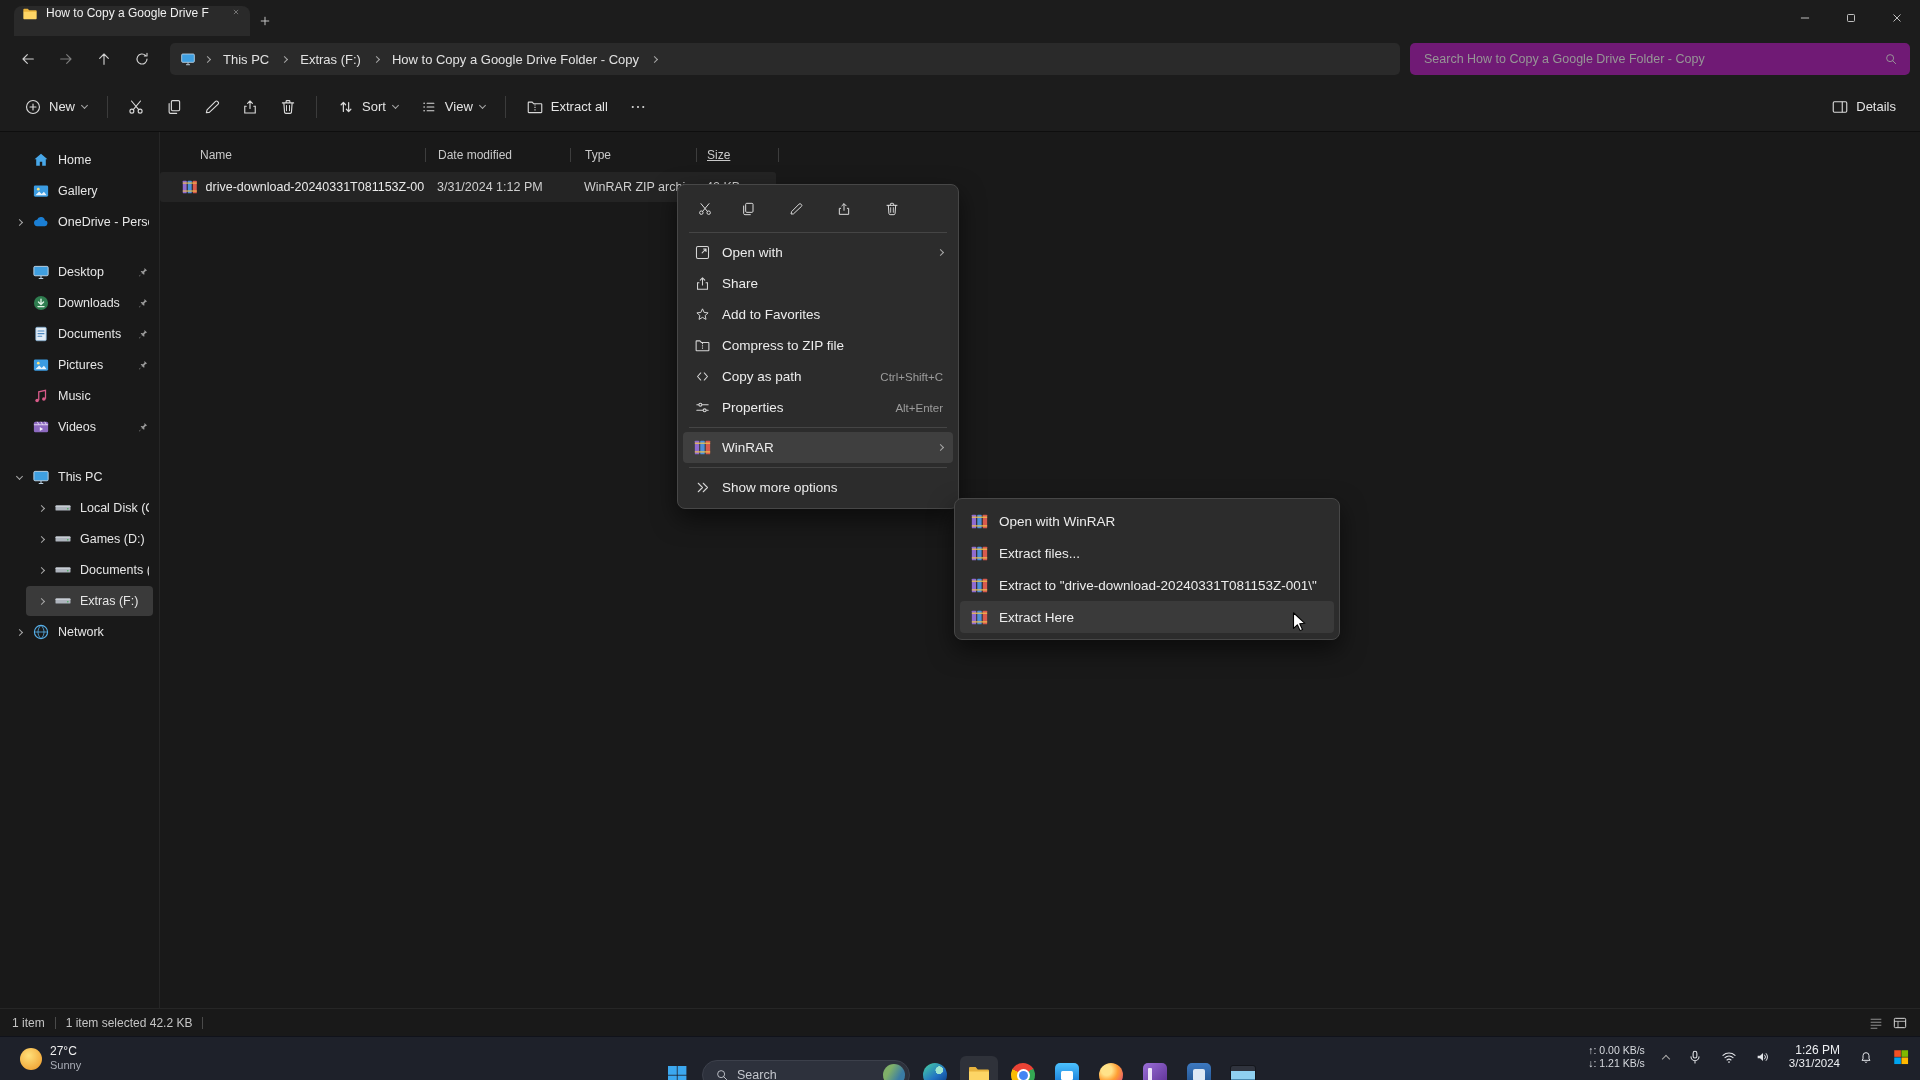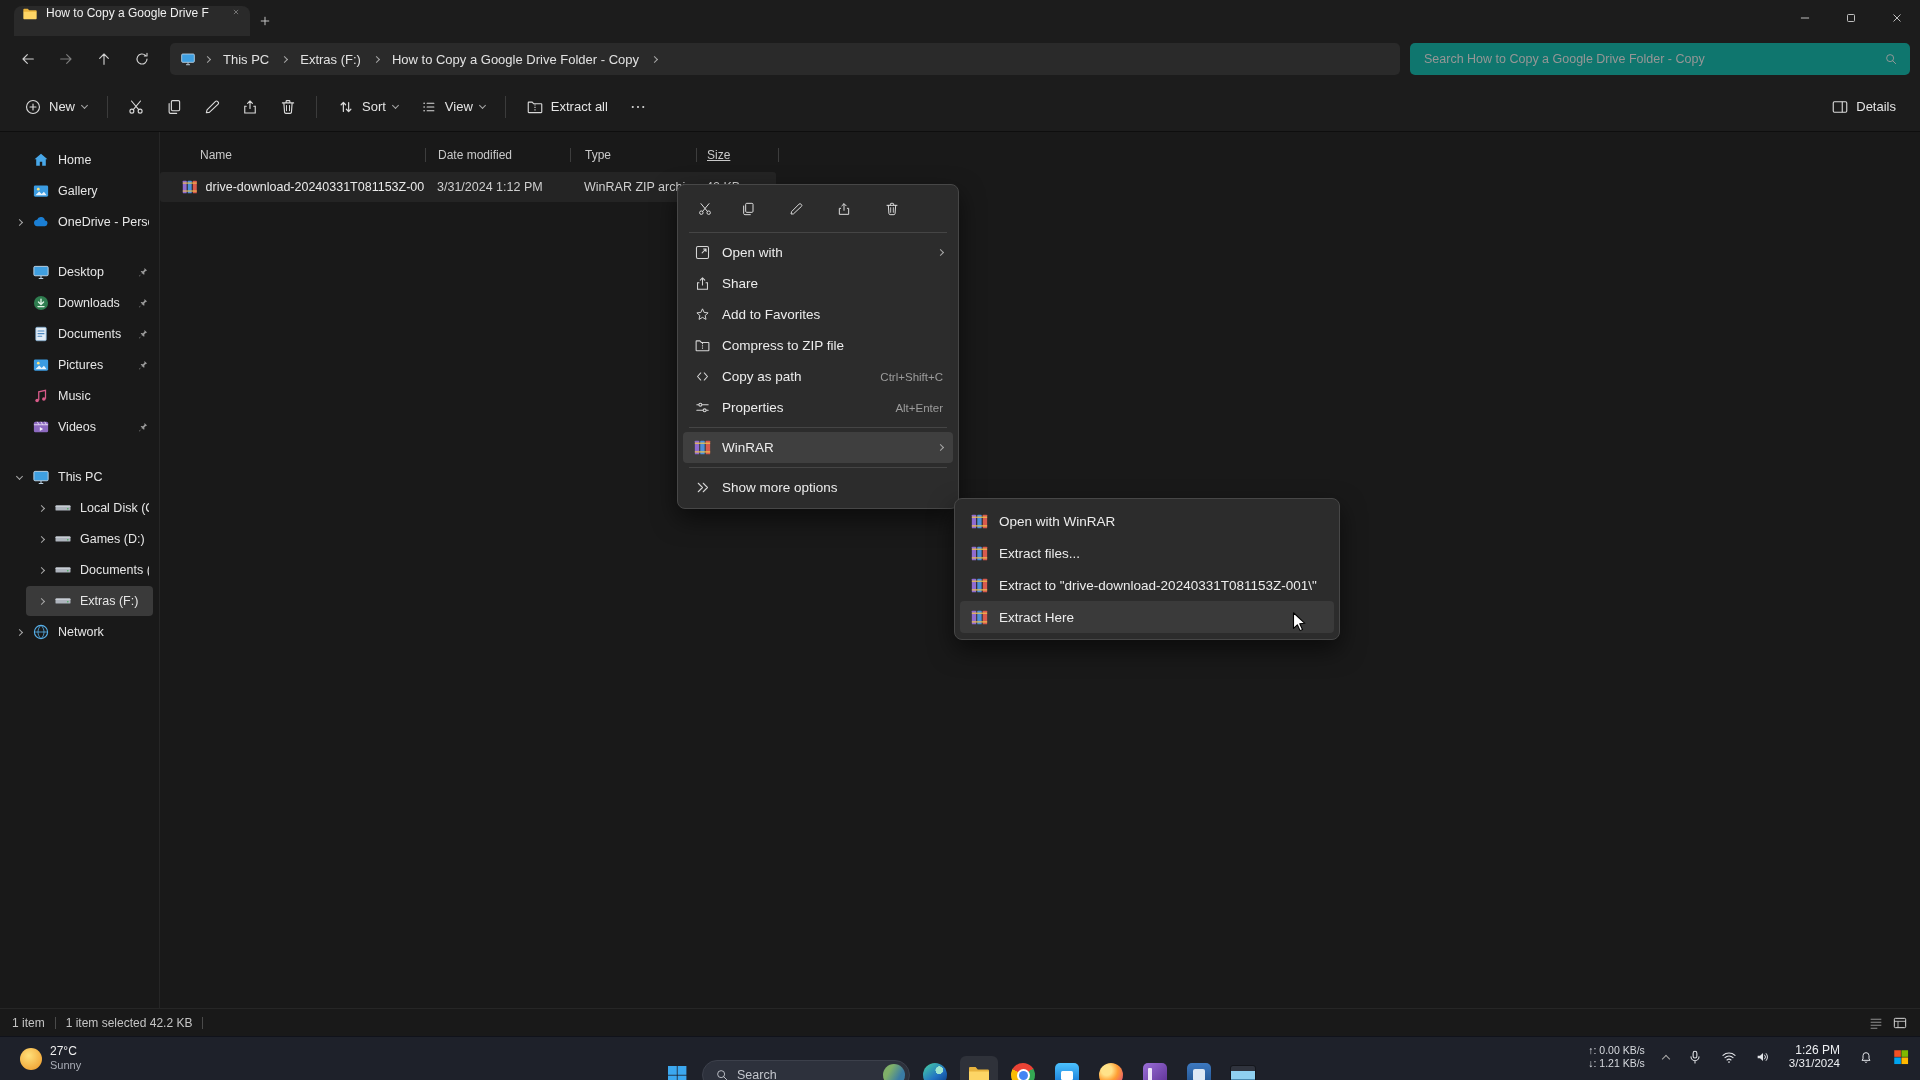--- a/index.html
+++ b/index.html
@@ -29,21 +29,21 @@
   .wincontrols{display:flex;align-self:stretch;}
   .winbtn{width:46px;display:flex;align-items:center;justify-content:center;color:#d6d6d6;}
 
   
   .addressbar{height:46px;background:#1c1c1c;display:flex;align-items:center;padding:0 10px;gap:2px;flex:none;}
   .navbtn{width:36px;height:32px;display:flex;align-items:center;justify-content:center;color:#d0d0d0;border-radius:5px;}
   .navbtn.dim{color:#7d7d7d;}
   .crumb-bar{flex:1;height:32px;background:#2a2a2a;border-radius:5px;margin:0 8px;display:flex;align-items:center;
     padding:0 10px;gap:9px;font-size:13px;color:#e2e2e2;}
   .crumb{white-space:nowrap;padding:2px 4px;border-radius:3px;}
-  .search-box{width:500px;height:32px;background:#0f766e;border-radius:5px;display:flex;align-items:center;padding:0 12px;gap:8px;}
+  .search-box{width:500px;height:32px;background:#701a75;border-radius:5px;display:flex;align-items:center;padding:0 12px;gap:8px;}
   .search-box input{flex:1;background:transparent;border:none;outline:none;color:#e2e2e2;font-size:12.5px;
     font-family:"Liberation Sans","DejaVu Sans",sans-serif;}
   .search-box input::placeholder{color:#969696;}
   .search-box .mag{color:#9a9a9a;}
 
   
   .toolbar{height:50px;background:#1c1c1c;display:flex;align-items:center;padding:0 14px;gap:2px;
     border-bottom:1px solid #0e0e0e;flex:none;}
   .tbtn{display:flex;align-items:center;gap:7px;height:34px;padding:0 10px;border-radius:5px;color:#e4e4e4;font-size:13px;}
   .tbtn .ic{color:#dadada;}

